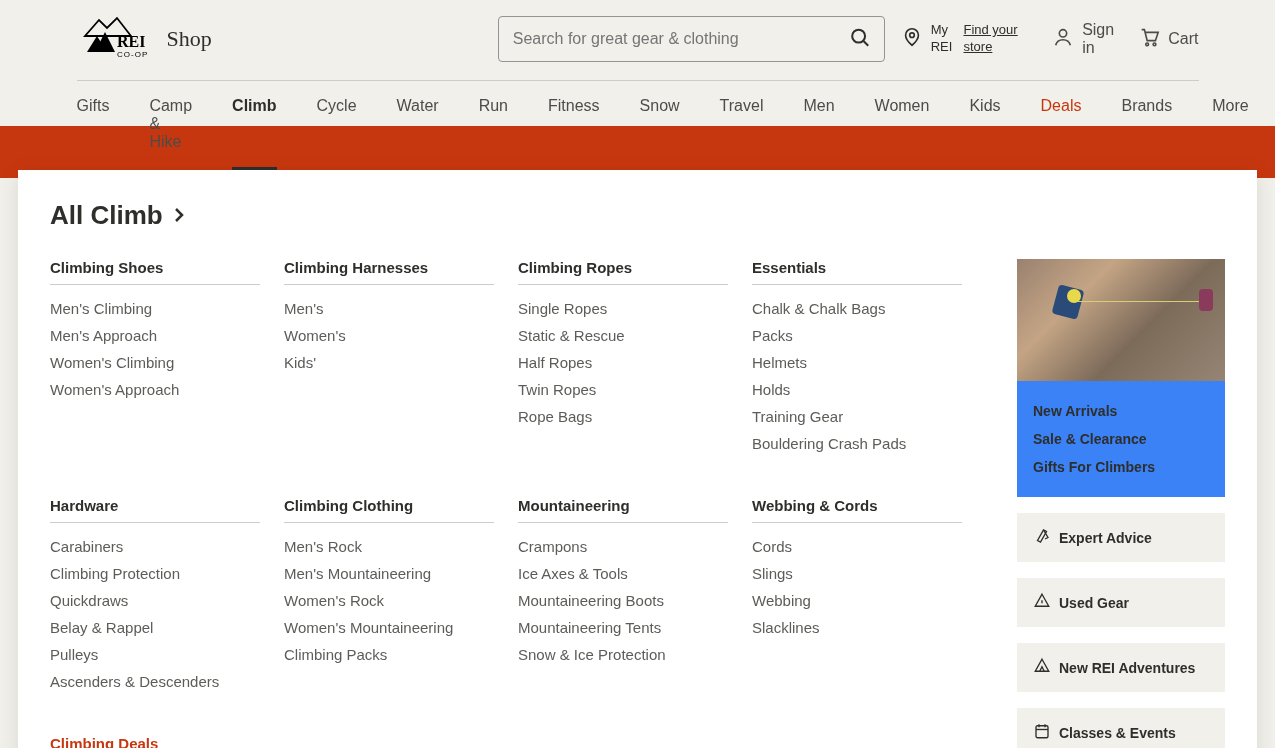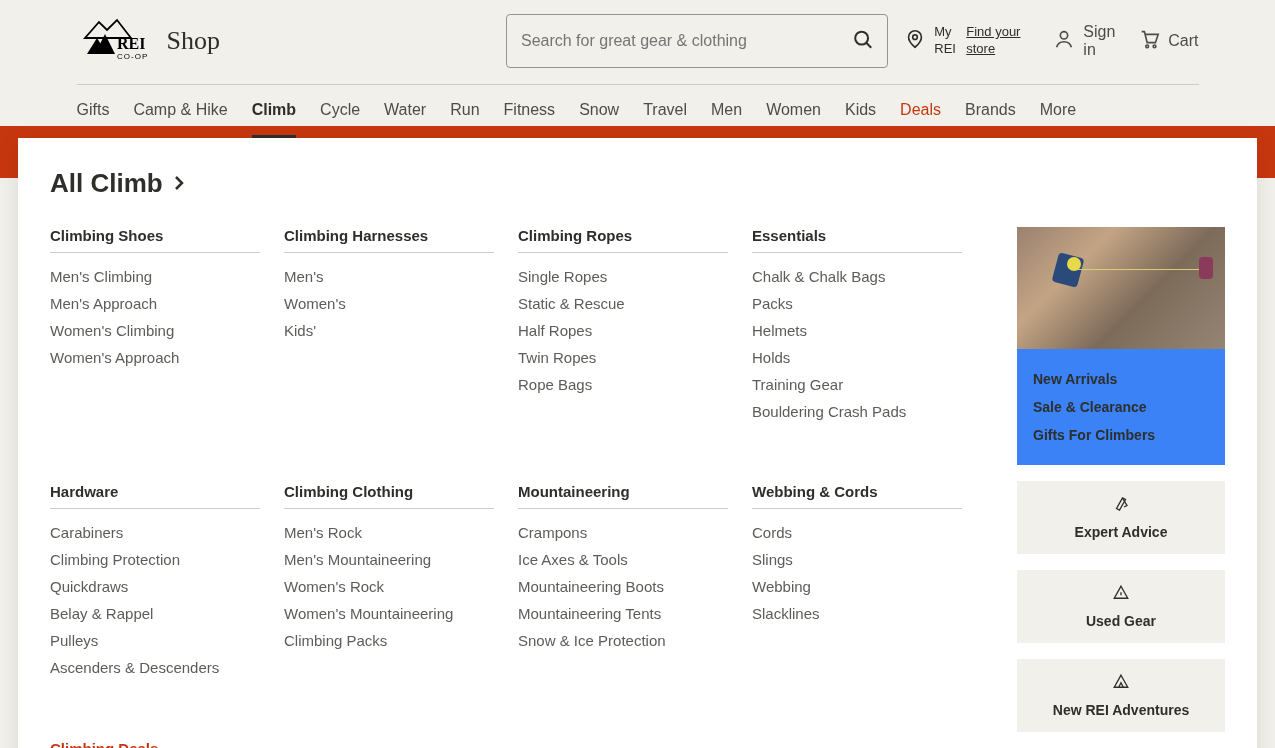--- a/index.html
+++ b/index.html
@@ -32,31 +32,31 @@
     }
     .logo-block {
       display: flex;
       align-items: center;
       gap: 12px;
       margin-right: 20px;
     }
     .logo { width: 78px; height: 46px; }
     .shop-label {
       font-family: Georgia, serif;
-      font-size: 26px;
+      font-size: 22px;
       color: #2e2e2b;
     }
     .search-wrap {
       margin-left: 250px;
       width: 445px;
       position: relative;
     }
     .search-input {
       width: 100%;
-      height: 54px;
+      height: 46px;
       border: 1px solid #949494;
       border-radius: 4px;
       padding: 0 46px 0 14px;
       font-size: 16px;
       background: #f2f0eb;
       color: #666;
     }
     .search-btn {
       position: absolute;
       right: 10px;
@@ -83,21 +83,21 @@
     .signin-block, .cart-block {
       display: flex;
       align-items: center;
       gap: 8px;
       font-size: 16px;
       color: #4c4c48;
       cursor: pointer;
     }
     .nav-row {
       display: flex;
-      gap: 24px;
+      gap: 40px;
       margin-top: 16px;
       border-top: 1px solid #ccc;
       padding-top: 0;
     }
     .nav-item {
       padding: 16px 0;
       font-size: 16px;
       color: #4c4c48;
       cursor: pointer;
       border-bottom: 3px solid transparent;
@@ -182,21 +182,20 @@
     .side-button {
       display: flex;
       align-items: center;
       gap: 8px;
       background: #f2f0eb;
       padding: 14px 16px;
       margin-top: 16px;
       font-size: 14px;
       font-weight: 600;
       cursor: pointer;
-      flex-direction: column;
     }
     svg.icon-sm { width: 18px; height: 18px; }
     svg.icon { width: 22px; height: 22px; }
   </style>
 </head>
 <body>
 
 <div class="orange-bar"></div>
 
 <div class="header">

